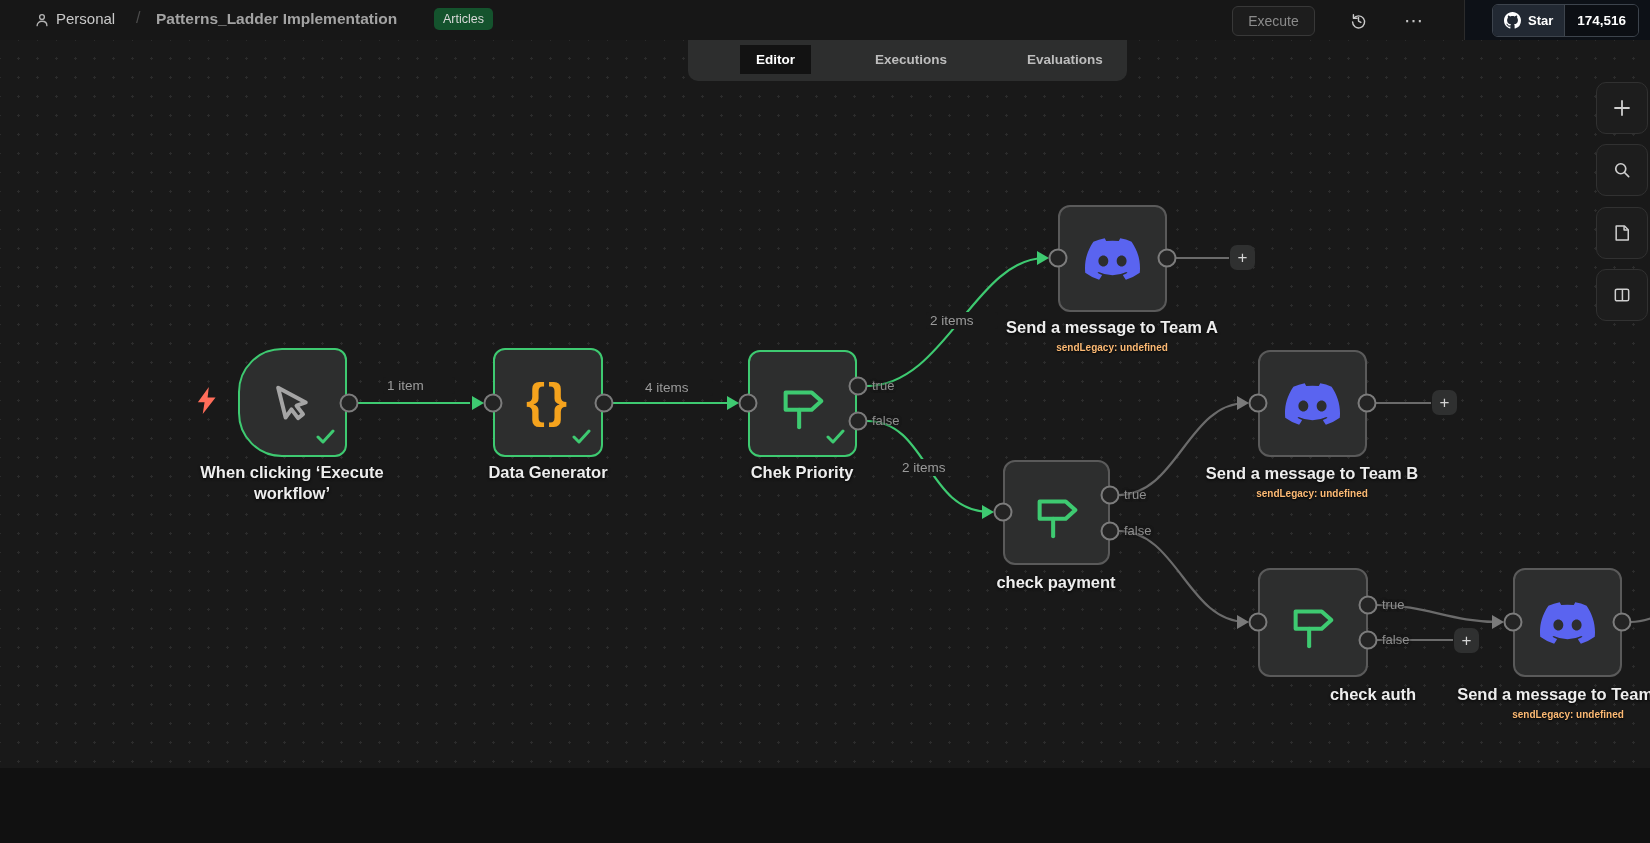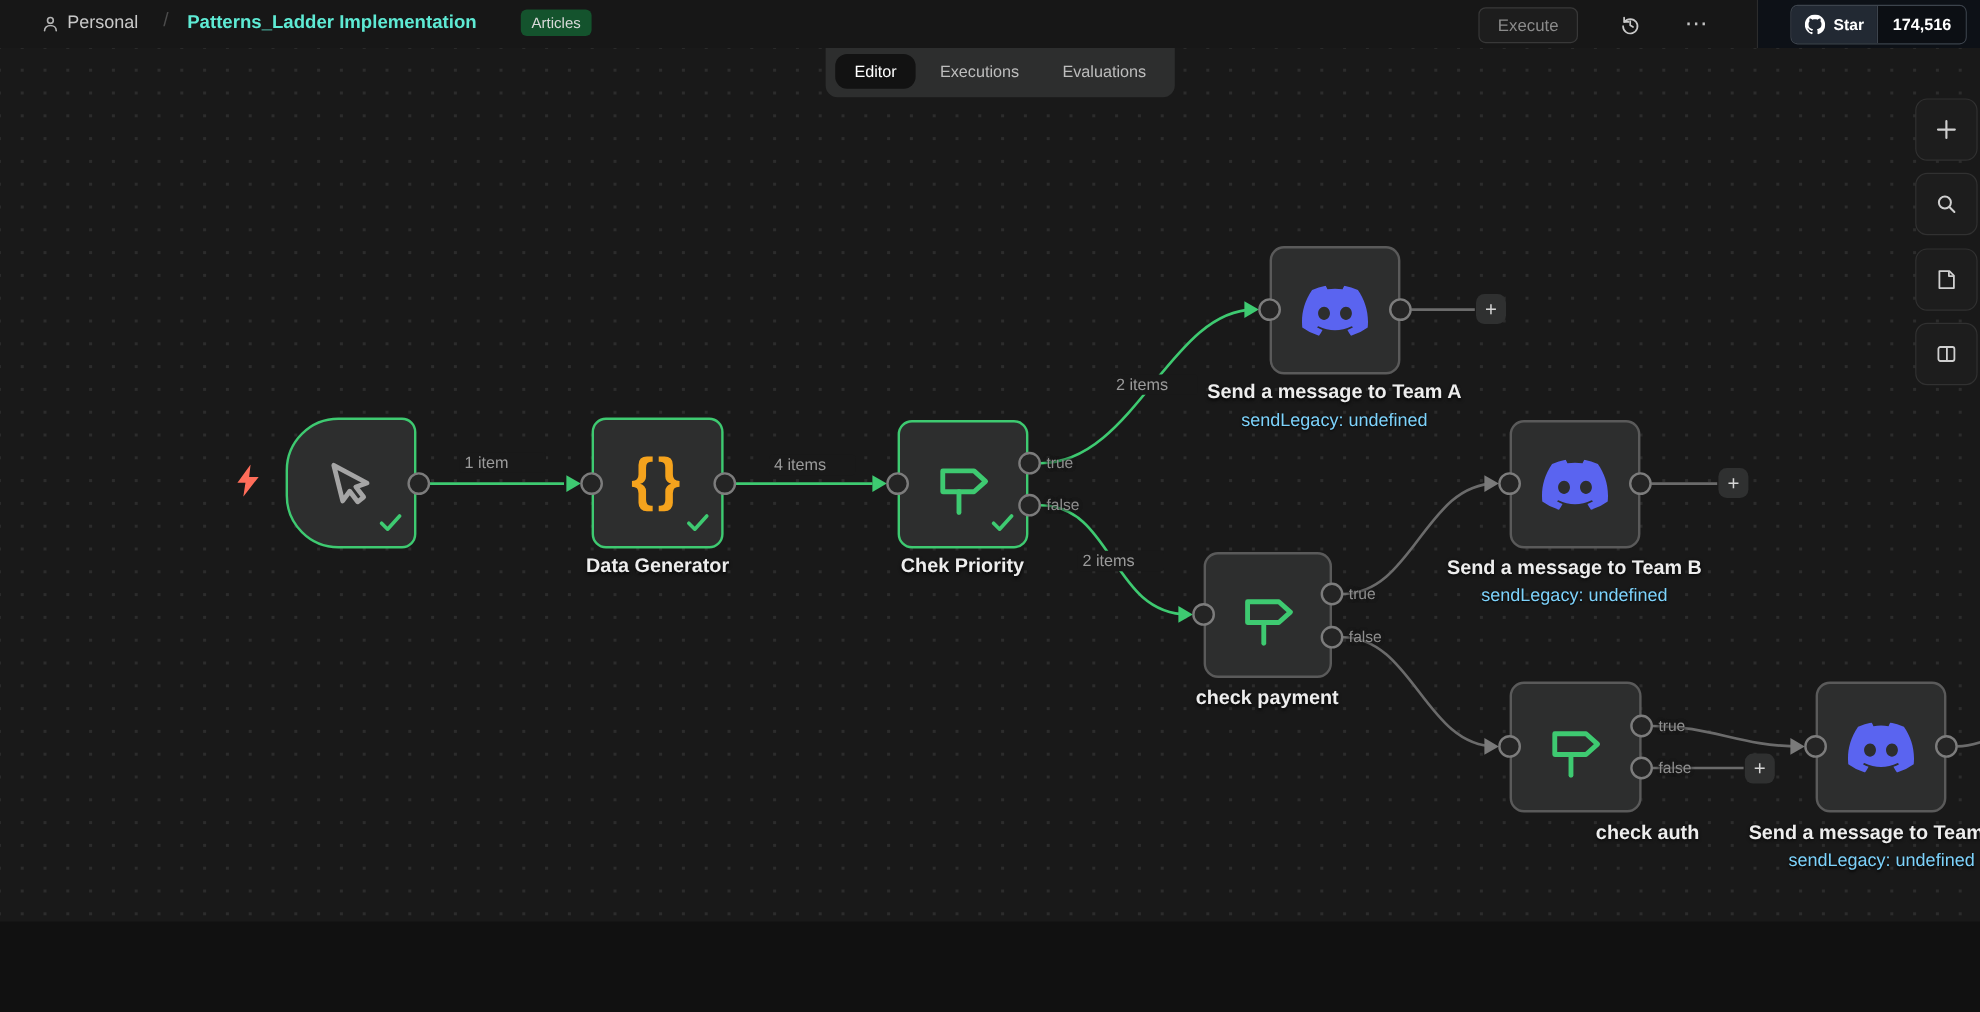--- a/index.html
+++ b/index.html
@@ -9,48 +9,48 @@
   
   #canvas{position:absolute;left:0;top:40px;width:1650px;height:803px;
     background-image:radial-gradient(#2c2c2c 1.3px,transparent 1.4px);
     background-size:19px 19px;background-position:9px 9px;}
 
   
   #header{position:absolute;left:0;top:0;width:1650px;height:40px;background:#171717;z-index:40;}
   .hdr-abs{position:absolute;display:flex;align-items:center;}
   .project{color:#c9c9c9;font-size:15px;}
   .slash{color:#4c4c4c;font-size:16px;}
-  .wf-title{color:#5eead4;font-size:15.5px;font-weight:700;}
+  .wf-title{color:#a3a3a3;font-size:15.5px;font-weight:700;}
   .tag-badge{background:#14532d;color:#d9d9d9;font-size:12.5px;border-radius:5px;padding:4px 9px;}
   .publish-btn{border:1px solid #383838;background:#1d1d1d;color:#8b8b8b;font-size:14px;border-radius:6px;
     width:81px;height:28px;display:flex;align-items:center;justify-content:center;}
   .hdr-icon-btn{width:32px;height:32px;display:flex;align-items:center;justify-content:center;border-radius:6px;color:#c4c4c4;}
   .more-glyph{font-size:19px;color:#c4c4c4;letter-spacing:1px;}
   #gh-zone{position:absolute;left:1464px;top:0;width:186px;height:40px;background:#0d1117;border-left:1px solid #2c2c2c;}
   .gh-widget{position:absolute;left:27px;top:4px;height:31px;display:flex;border:1px solid #3d444d;border-radius:6px;overflow:hidden;}
   .gh-star{display:flex;align-items:center;gap:7px;background:#222933;padding:0 11px;color:#fff;font-size:13px;font-weight:700;}
   .gh-count{display:flex;align-items:center;background:#0c0f14;border-left:1px solid #3d444d;padding:0 12px;color:#fff;font-size:13.5px;font-weight:700;}
 
   
   #tabbar{position:absolute;left:688px;top:40px;background:#2d2e2e;border-radius:0 0 10px 10px;
     display:flex;gap:4px;padding:5px 8px 7px;z-index:30;}
-  .tab{padding:7px 16px;border-radius:10px;color:#bdbdbd;font-size:13.5px;font-weight:400;}
+  .tab{padding:7px 16px;border-radius:0;color:#bdbdbd;font-size:13.5px;font-weight:700;margin-left:44px;}
   .tab.active{background:#121212;color:#ffffff;}
 
   
   .node{position:absolute;background:#2d2e2e;border:2px solid #5a5a5a;border-radius:12px;box-sizing:border-box;z-index:10;}
   .node.executed{border-color:#3eca71;}
   .node.trigger{border-radius:44px 12px 12px 44px;}
   .node-icon{position:absolute;left:0;top:0;right:0;bottom:0;display:flex;align-items:center;justify-content:center;}
   .braces{color:#f5a31d;font-size:49px;font-weight:700;letter-spacing:3px;padding-bottom:6px;}
   .check{position:absolute;right:10px;bottom:7px;}
 
   .node-label{position:absolute;width:240px;text-align:center;color:#ededed;font-size:16.5px;font-weight:700;
     line-height:1.3;z-index:22;text-shadow:0 1px 3px rgba(0,0,0,.9);}
-  .node-sub{margin-top:3px;color:#7dd3fc;font-size:15px;font-weight:400;text-shadow:0 1px 2px rgba(0,0,0,.9);}
+  .node-sub{margin-top:3px;color:#fdba74;font-size:10px;font-weight:700;text-shadow:0 1px 2px rgba(0,0,0,.9);}
 
   .edge-label{position:absolute;color:#9b9b9b;font-size:13.5px;background:#191919;padding:1px 4px;border-radius:3px;z-index:21;}
   .tf-label{position:absolute;color:#8f8f8f;font-size:13px;z-index:21;text-shadow:0 0 3px #191919,0 0 3px #191919;}
 
   .plus-btn{position:absolute;width:25px;height:25px;background:#2f3030;border-radius:7px;color:#d5d5d5;
     display:flex;align-items:center;justify-content:center;font-size:17px;line-height:1;z-index:12;}
 
   #edge-svg{position:absolute;left:0;top:0;width:1650px;height:843px;z-index:15;pointer-events:none;}
   #edge-svg circle{pointer-events:auto;}
 
@@ -256,20 +256,23 @@
   <div class="plus-btn" style="left:1230px;top:245px">
       <span>+</span>
     </div>
   <div class="plus-btn" style="left:1432px;top:390px">
       <span>+</span>
     </div>
   <div class="plus-btn" style="left:1454px;top:628px">
       <span>+</span>
     </div>
 
+  <div class="node-label" style="left:172px;top:462px">
+    <div>When clicking ‘Execute workflow’</div>
+  </div>
   <div class="node-label" style="left:428px;top:462px">
     <div>Data Generator</div>
   </div>
   <div class="node-label" style="left:682px;top:462px">
     <div>Chek Priority</div>
   </div>
   <div class="node-label" style="left:992px;top:317px">
     <div>Send a message to Team A</div>
     <div class="node-sub">sendLegacy: undefined</div>
   </div>

